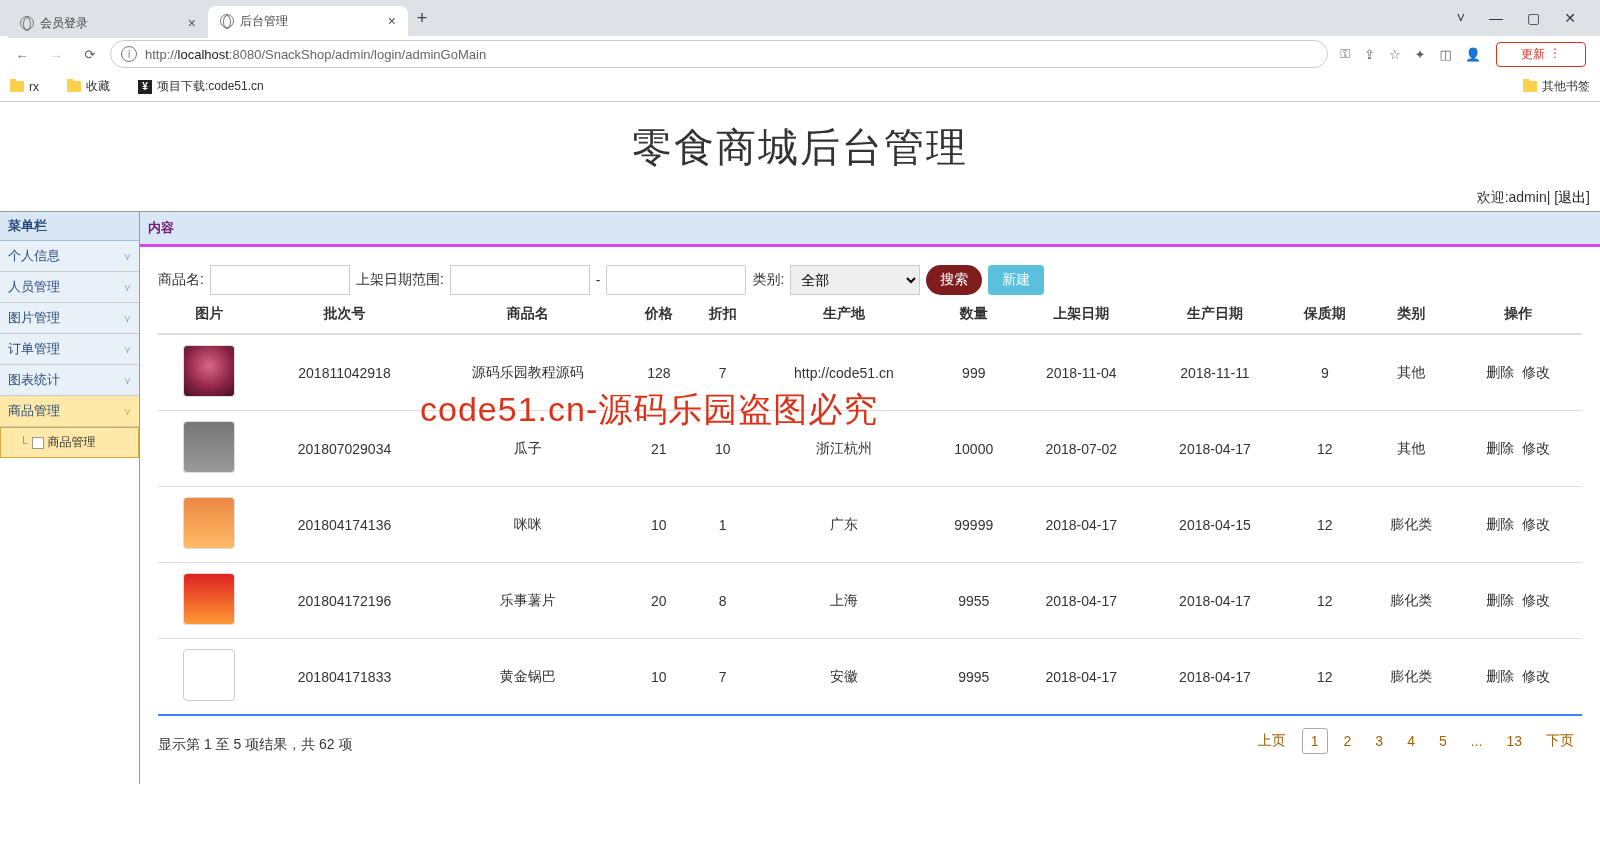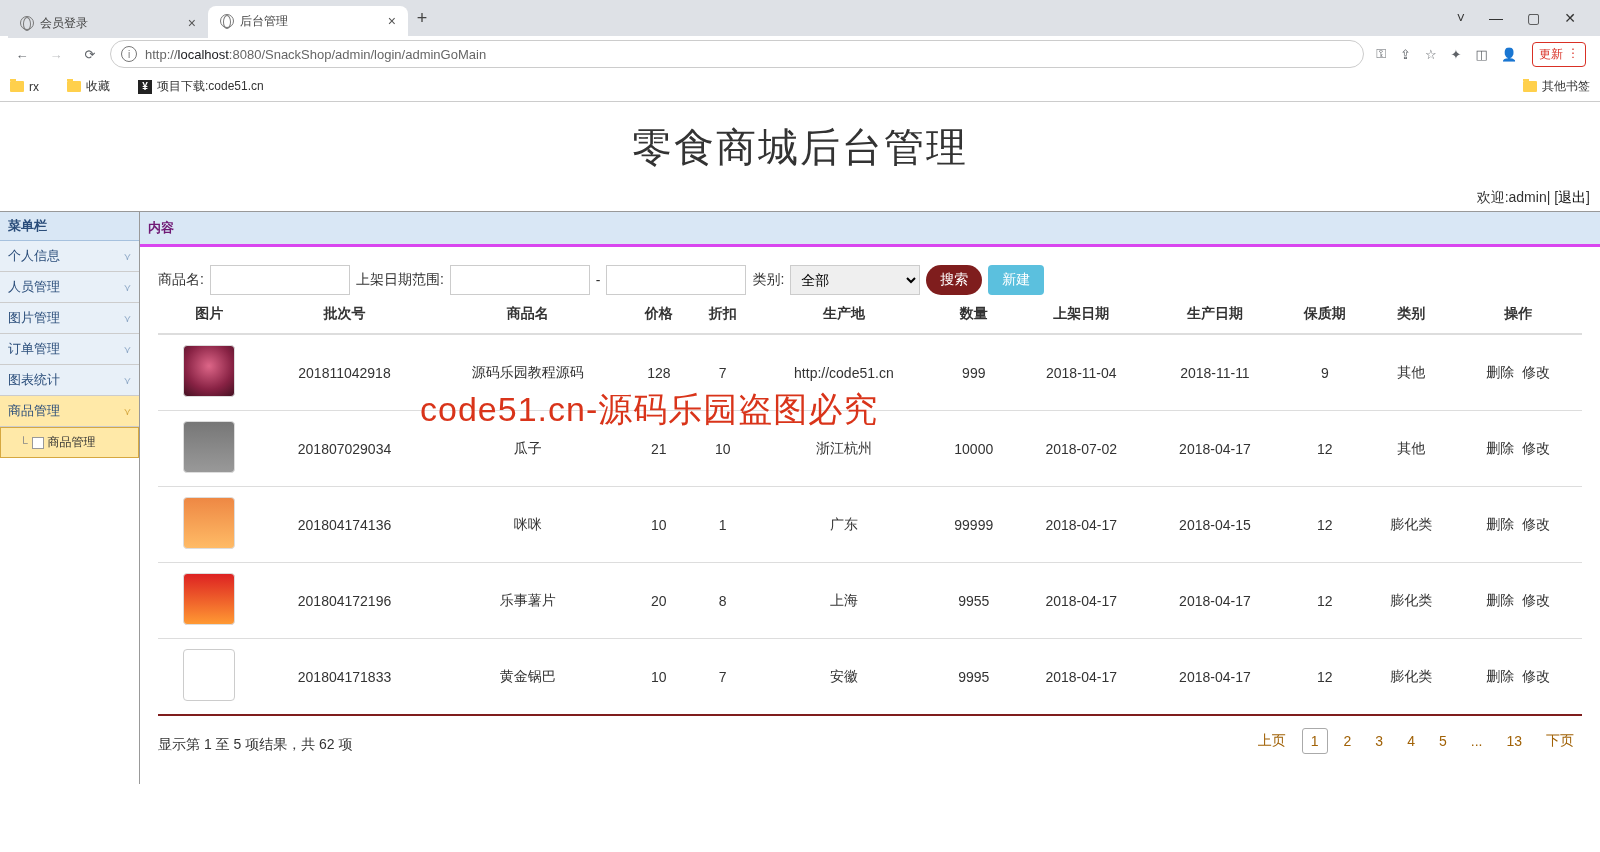--- a/index.html
+++ b/index.html
@@ -19,21 +19,21 @@
 .window-ctrls span { cursor: pointer; }
 
 .addr-bar { display: flex; align-items: center; height: 36px; padding: 4px 8px; background: #fff; gap: 6px; }
 .nav-btn { width: 28px; height: 28px; display: flex; align-items: center; justify-content: center; color: #5f6368; cursor: pointer; border-radius: 50%; }
 .url-field { flex: 1; height: 28px; border: 1px solid #ccc; border-radius: 14px; display: flex; align-items: center; padding: 0 10px; gap: 8px; font-size: 13px; }
 .url-field .info { width: 16px; height: 16px; border: 1px solid #777; border-radius: 50%; display: flex; align-items: center; justify-content: center; font-size: 10px; color: #777; }
 .url-text .host { color: #202124; }
 .url-text .path { color: #666; }
 .toolbar-icons { display: flex; align-items: center; gap: 14px; padding: 0 6px; color: #5f6368; }
 .toolbar-icons span { cursor: pointer; }
-.update-btn { border: 1px solid #d93025; color: #d93025; padding: 3px 6px; border-radius: 4px; font-size: 12px; display: flex; align-items: flex-start; gap: 4px; }
+.update-btn { border: 1px solid #d93025; color: #d93025; padding: 3px 24px; border-radius: 4px; font-size: 12px; display: flex; align-items: flex-start; gap: 4px; }
 
 .bookmarks-bar { display: flex; align-items: center; height: 30px; padding: 0 10px; background: #fff; border-bottom: 1px solid #ccc; gap: 28px; font-size: 12px; color: #333; }
 .bk { display: flex; align-items: center; gap: 5px; cursor: pointer; }
 .bk .folder { width: 14px; height: 11px; background: #ffd04c; border-radius: 1px; position: relative; }
 .bk .folder::before { content: ""; position: absolute; top: -2px; left: 0; width: 6px; height: 2px; background: #ffd04c; }
 .bk .yicon { width: 14px; height: 14px; background: #222; color: #fff; display: flex; align-items: center; justify-content: center; font-size: 10px; font-weight: bold; }
 
 
 .page-header { text-align: center; padding: 18px 0 10px; }
 .page-header h1 { font-size: 40px; font-weight: normal; letter-spacing: 2px; }
@@ -58,21 +58,21 @@
 .filter-bar { display: flex; align-items: center; gap: 6px; font-size: 14px; }
 .filter-bar input[type="text"] { height: 30px; border: 1px solid #ccc; padding: 0 6px; font-size: 14px; }
 .filter-bar select { height: 30px; border: 1px solid #ccc; padding: 0 6px; font-size: 14px; min-width: 130px; background: #efefef; }
 .btn { height: 30px; padding: 0 14px; border: none; border-radius: 4px; color: #fff; font-size: 14px; cursor: pointer; }
 .btn-primary { background: #7f1d1d; border-radius: 15px; }
 .btn-info { background: #5bc0de; }
 
 table { width: 100%; border-collapse: collapse; }
 thead th { font-weight: bold; padding: 10px 6px; text-align: center; border-bottom: 2px solid #ddd; font-size: 14px; }
 tbody td { padding: 10px 6px; text-align: center; border-bottom: 1px solid #ddd; font-size: 14px; vertical-align: middle; color: #333; }
-tbody tr:last-child td { border-bottom: 2px solid #7f1d1d; }
+tbody tr:last-child td { border-bottom: 2px solid #3b82f6; }
 .thumb { width: 52px; height: 52px; background: #eee; border: 1px solid #ddd; display: inline-block; border-radius: 4px; }
 .thumb.t1 { background: radial-gradient(circle at 50% 40%, #d68 0%, #824 60%, #412 100%); }
 .thumb.t2 { background: linear-gradient(#777, #999); }
 .thumb.t3 { background: linear-gradient(#e84, #fb6); }
 .thumb.t4 { background: linear-gradient(#d22, #f93); }
 .thumb.t5 { background: #fff; border: 1px solid #ccc; }
 .op a { color: #333; text-decoration: none; margin: 0 2px; cursor: pointer; }
 
 .table-footer { display: flex; align-items: flex-end; padding: 12px 0; font-size: 14px; }
 .pager { margin-left: auto; display: flex; gap: 8px; align-items: center; }

